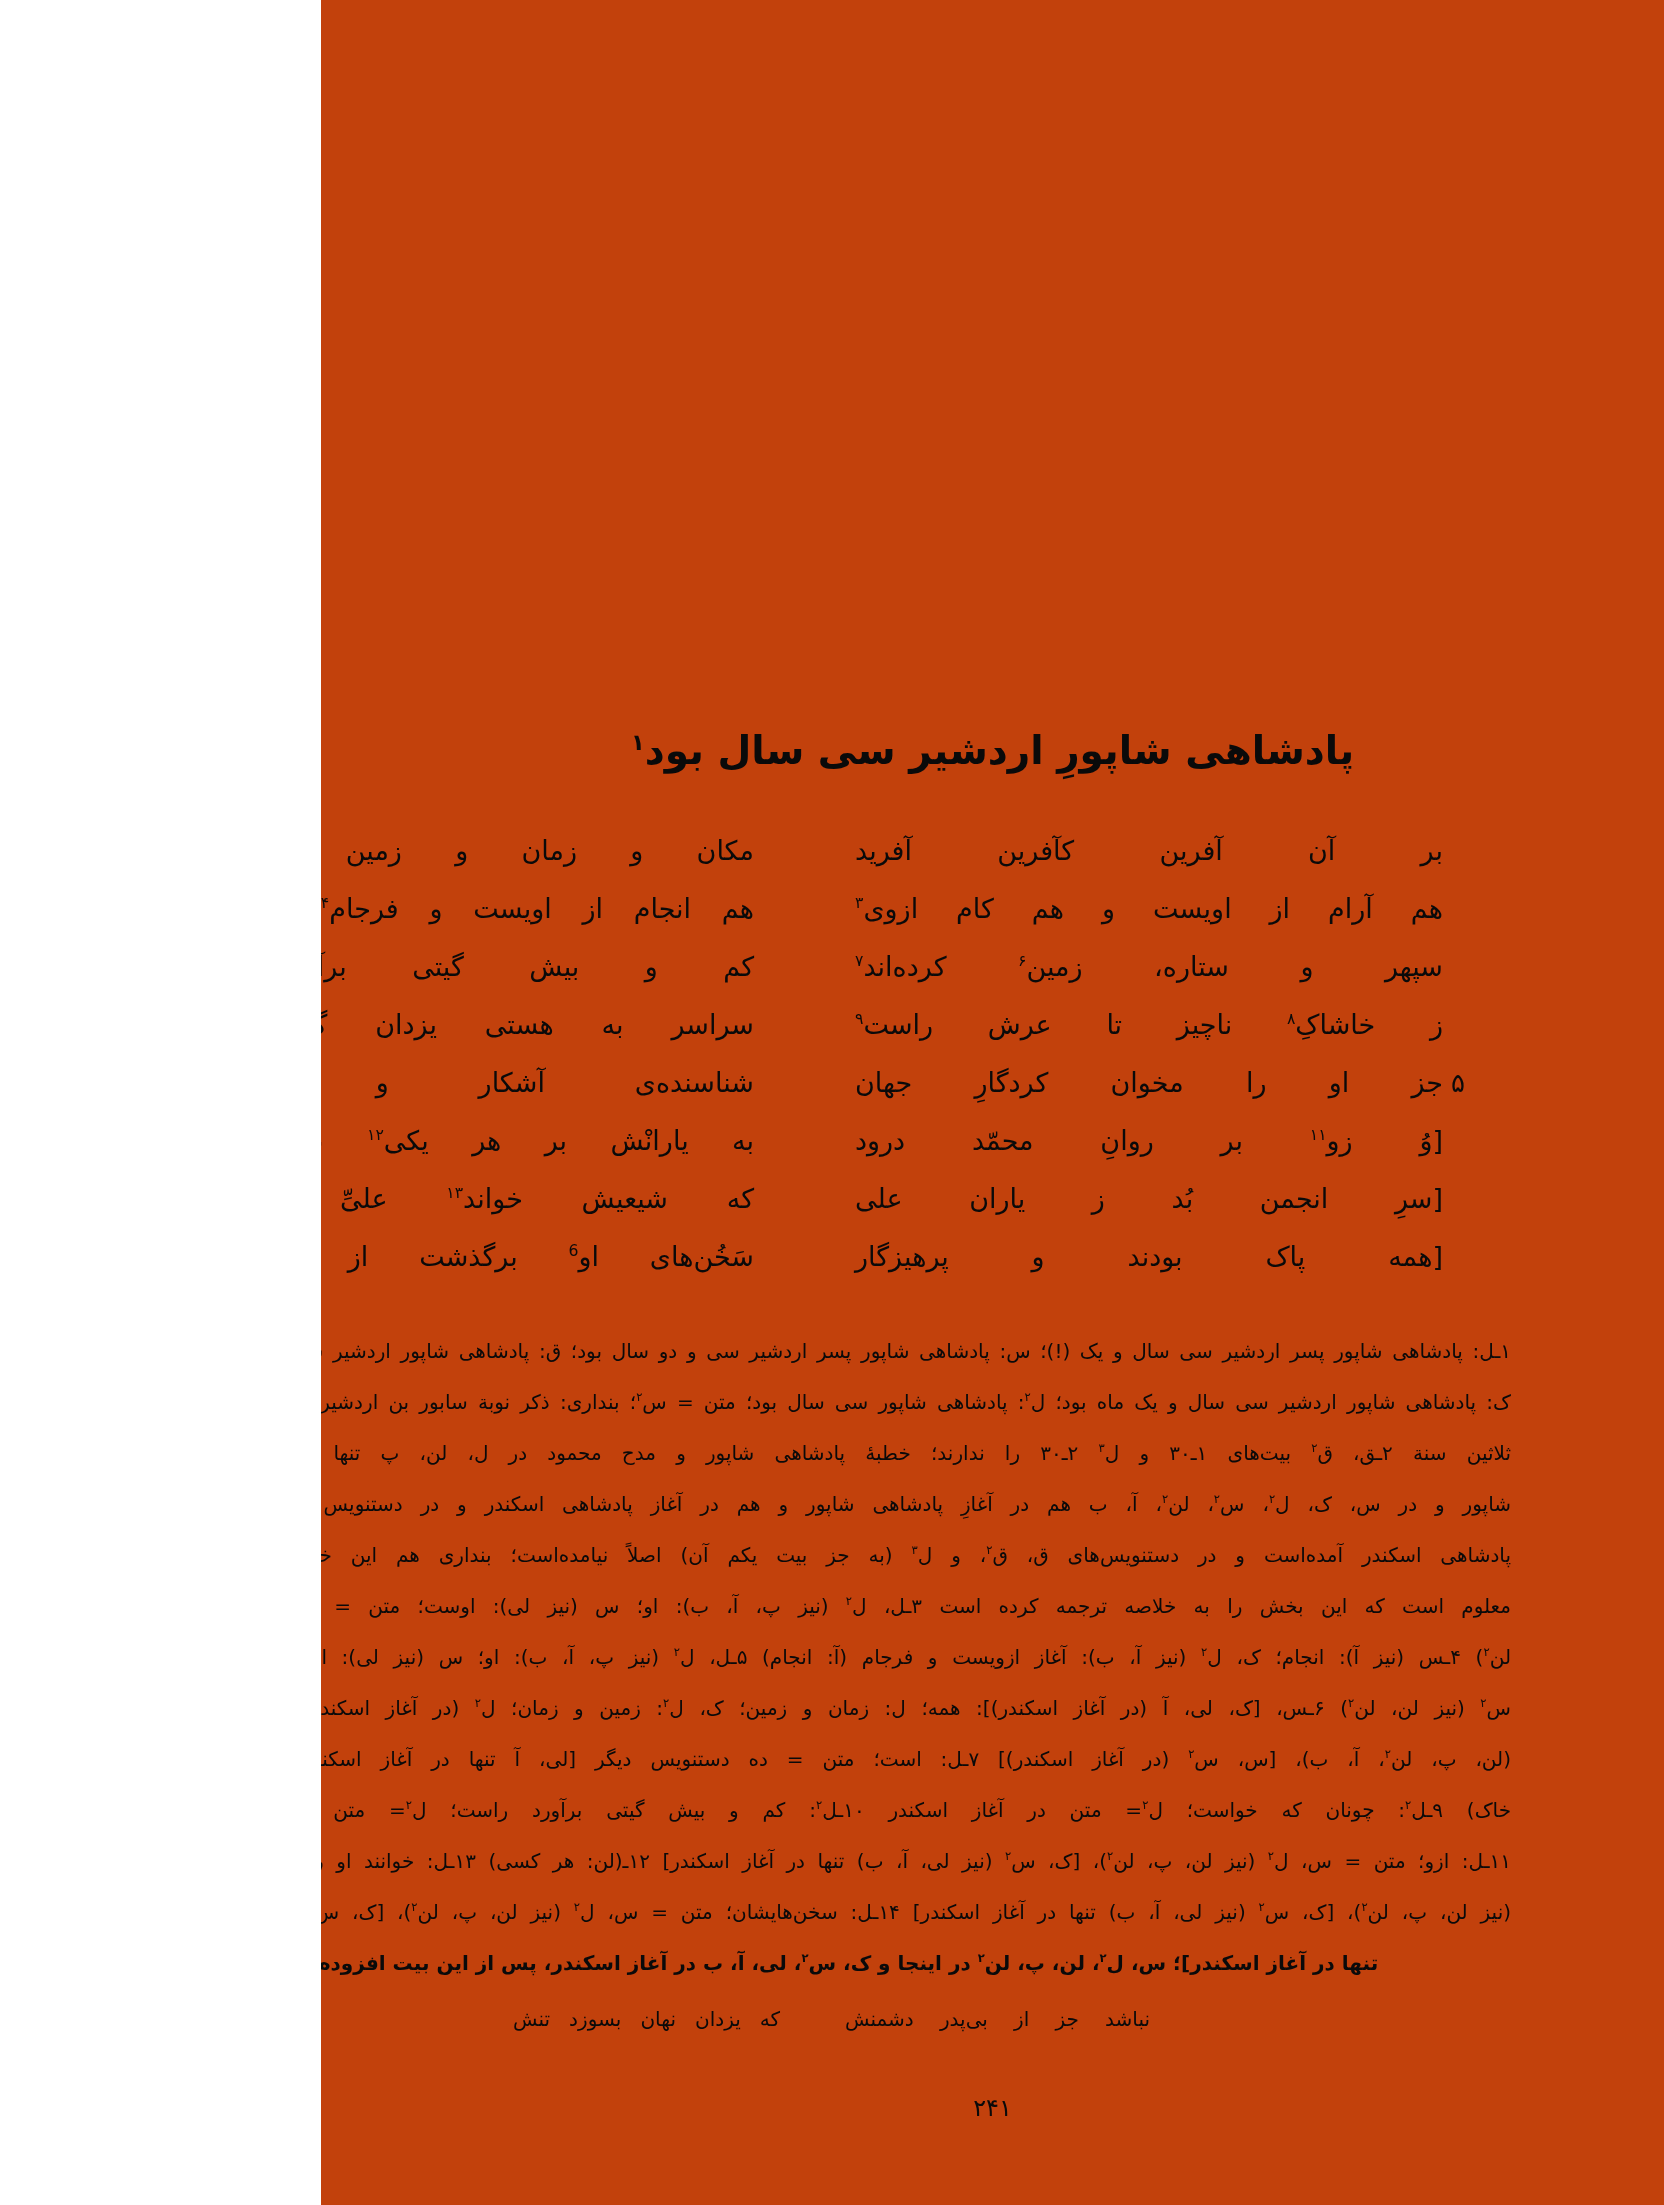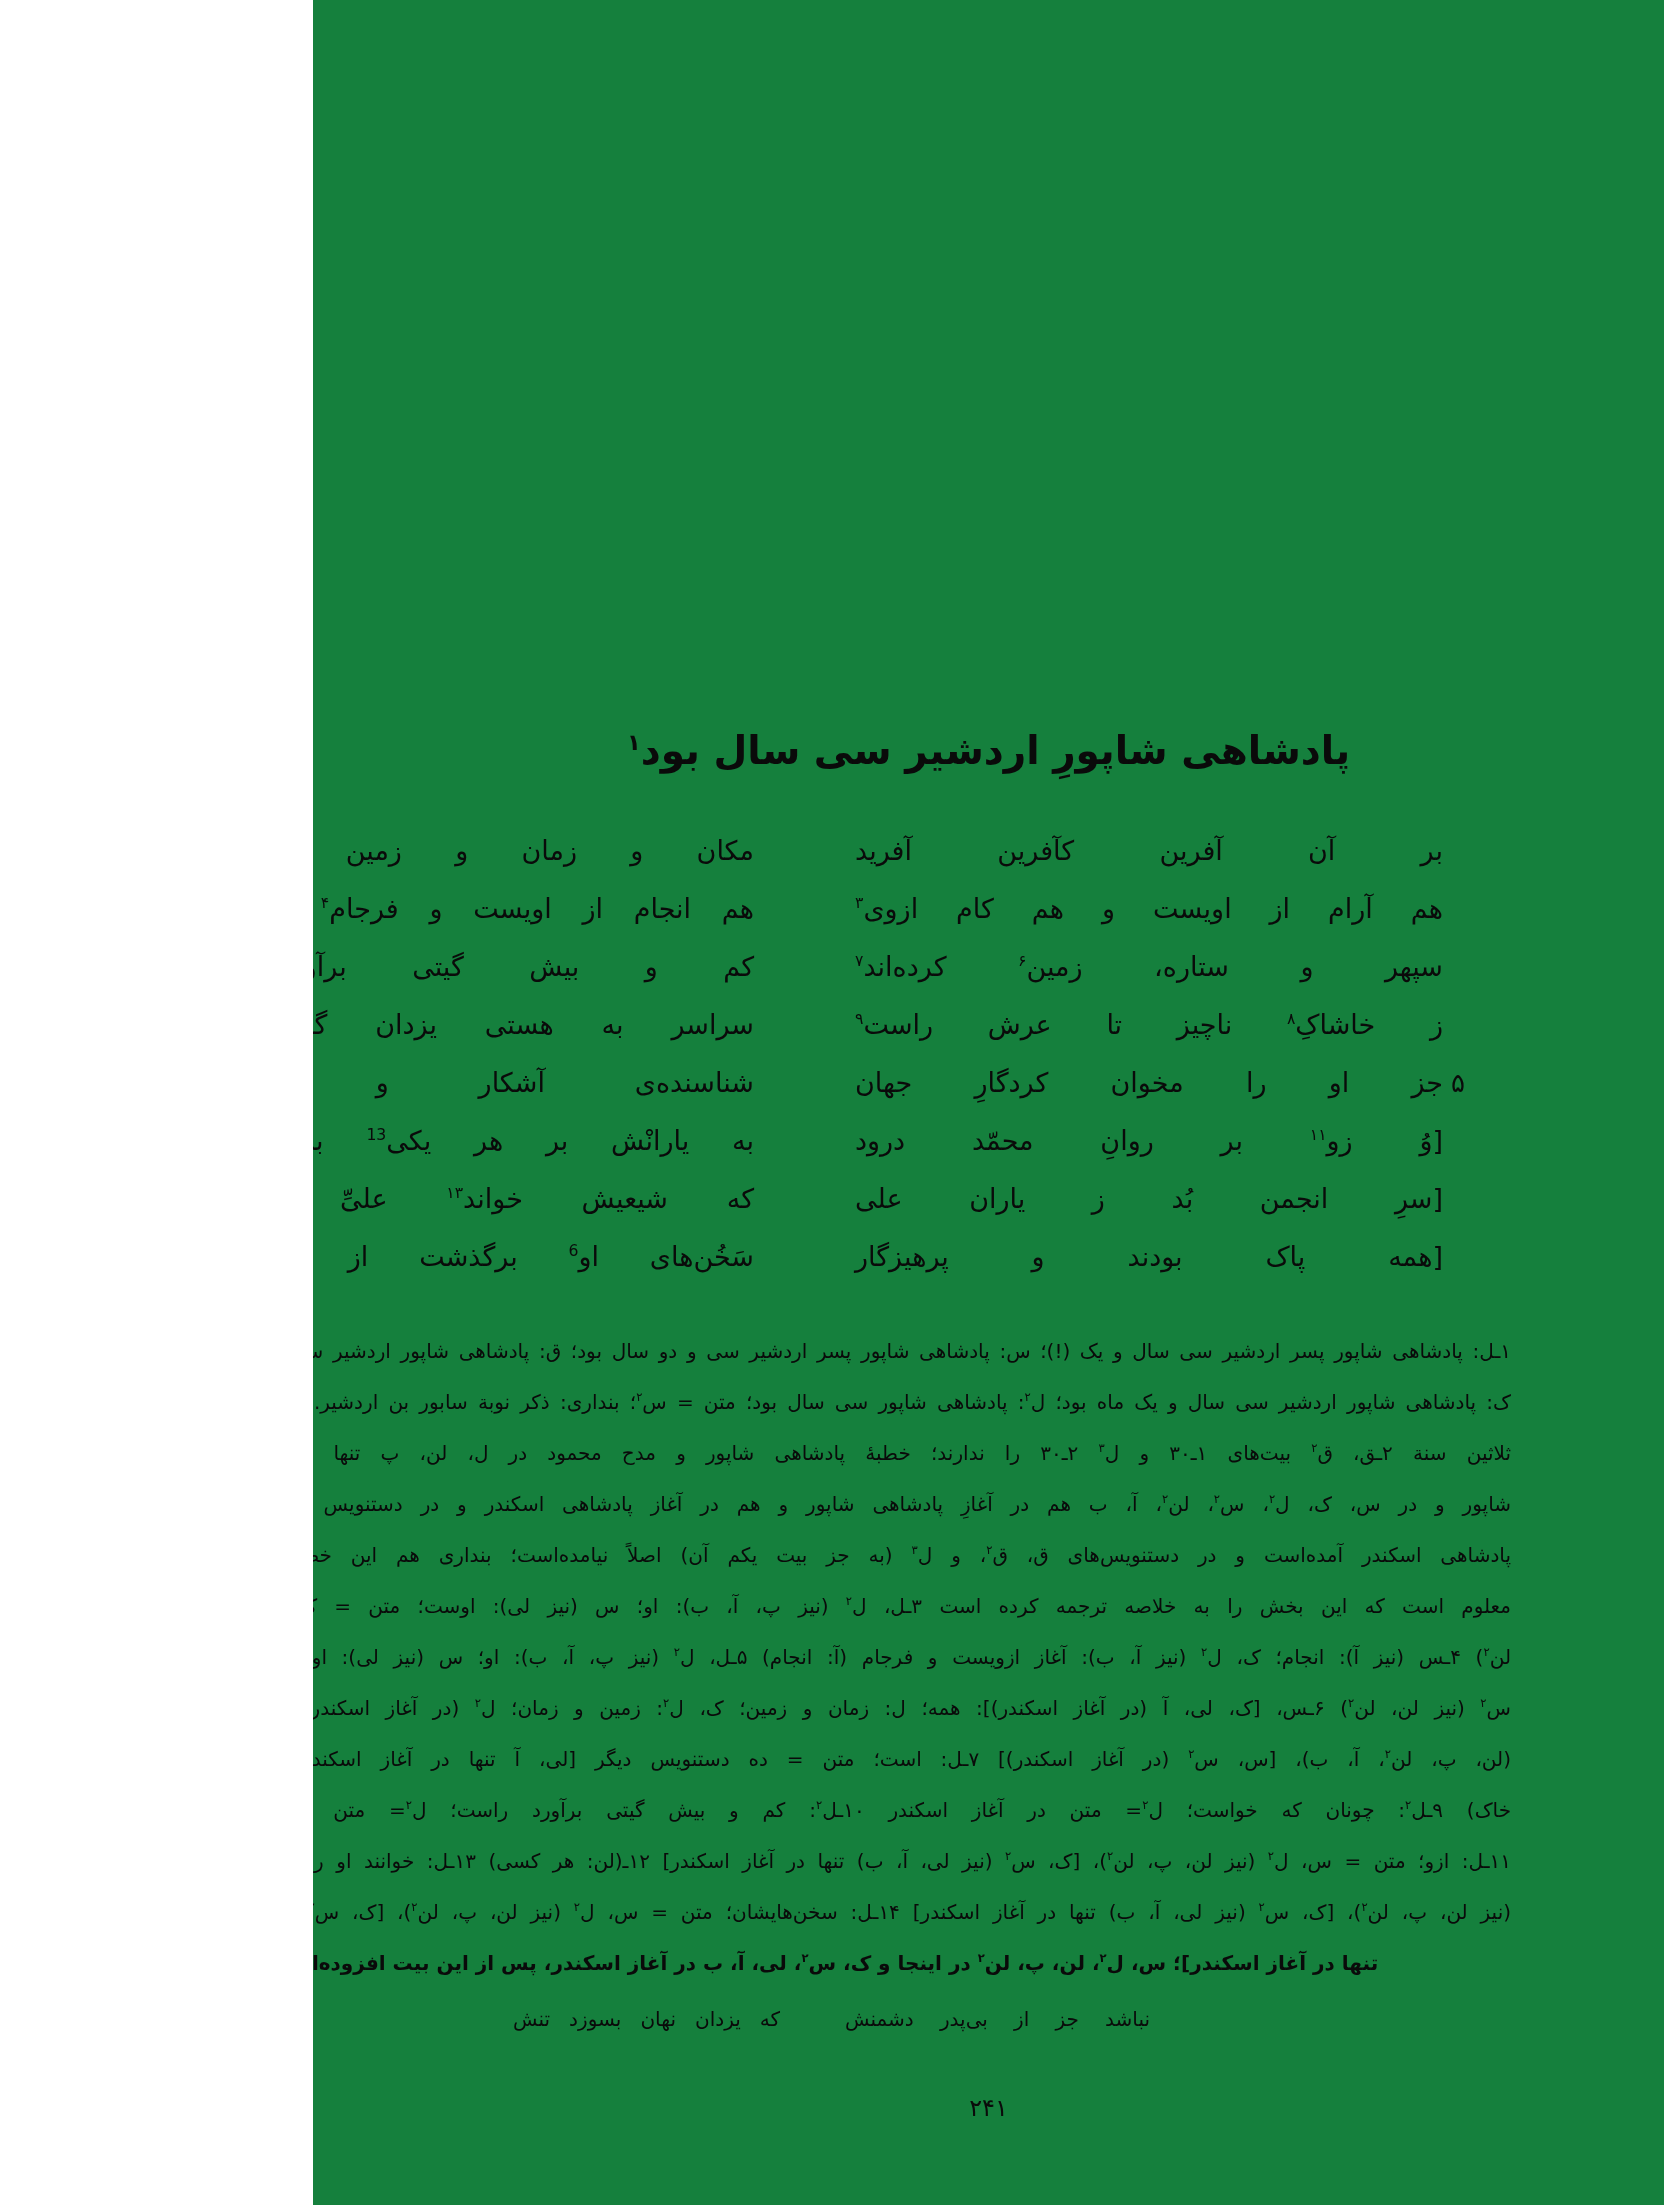--- a/index.html
+++ b/index.html
@@ -5,24 +5,23 @@
   html, body { margin: 0; padding: 0; }
   body {
     font-family: "DejaVu Sans", sans-serif;
     background: #ffffff;
     color: #0a0a0a;
   }
   .page {
     position: relative;
     width: 1343px;
     height: 2205px;
-    background: #15803d;
+    background: #c2410c;
     overflow: hidden;
     direction: rtl;
-    padding-left: 8px;
   }
   sup {
     font-size: 0.58em;
     vertical-align: super;
     line-height: 0;
   }
   
   .chapter-title {
     position: absolute;
     top: 702px;
@@ -138,21 +137,21 @@
       <span class="hemi hemi-right">ز خاشاکِ<sup>۸</sup> ناچیز تا عرش راست<sup>۹</sup></span>
       <span class="hemi hemi-left">سراسر به هستی یزدان گواست<sup>۱۰</sup></span>
     </div>
     <div class="verse-row">
       <span class="verse-num">۵</span>
       <span class="hemi hemi-right">جز او را مخوان کردگارِ جهان</span>
       <span class="hemi hemi-left">شناسنده‌ی آشکار و نهان!</span>
     </div>
     <div class="verse-row">
       <span class="hemi hemi-right">[وُ زو<sup>۱۱</sup> بر روانِ محمّد درود</span>
-      <span class="hemi hemi-left">به یارانْش بر هر یکی<sup>13</sup> برفزود!]</span>
+      <span class="hemi hemi-left">به یارانْش بر هر یکی<sup>۱۲</sup> برفزود!]</span>
     </div>
     <div class="verse-row">
       <span class="hemi hemi-right">[سرِ انجمن بُد ز یاران علی</span>
       <span class="hemi hemi-left">که شیعیش خواند<sup>۱۳</sup> علیِّ ولی]</span>
     </div>
     <div class="verse-row">
       <span class="hemi hemi-right">[همه پاک بودند و پرهیزگار</span>
       <span class="hemi hemi-left">سَخُن‌های او<sup>6</sup> برگذشت از شمار]</span>
     </div>
   </div>

